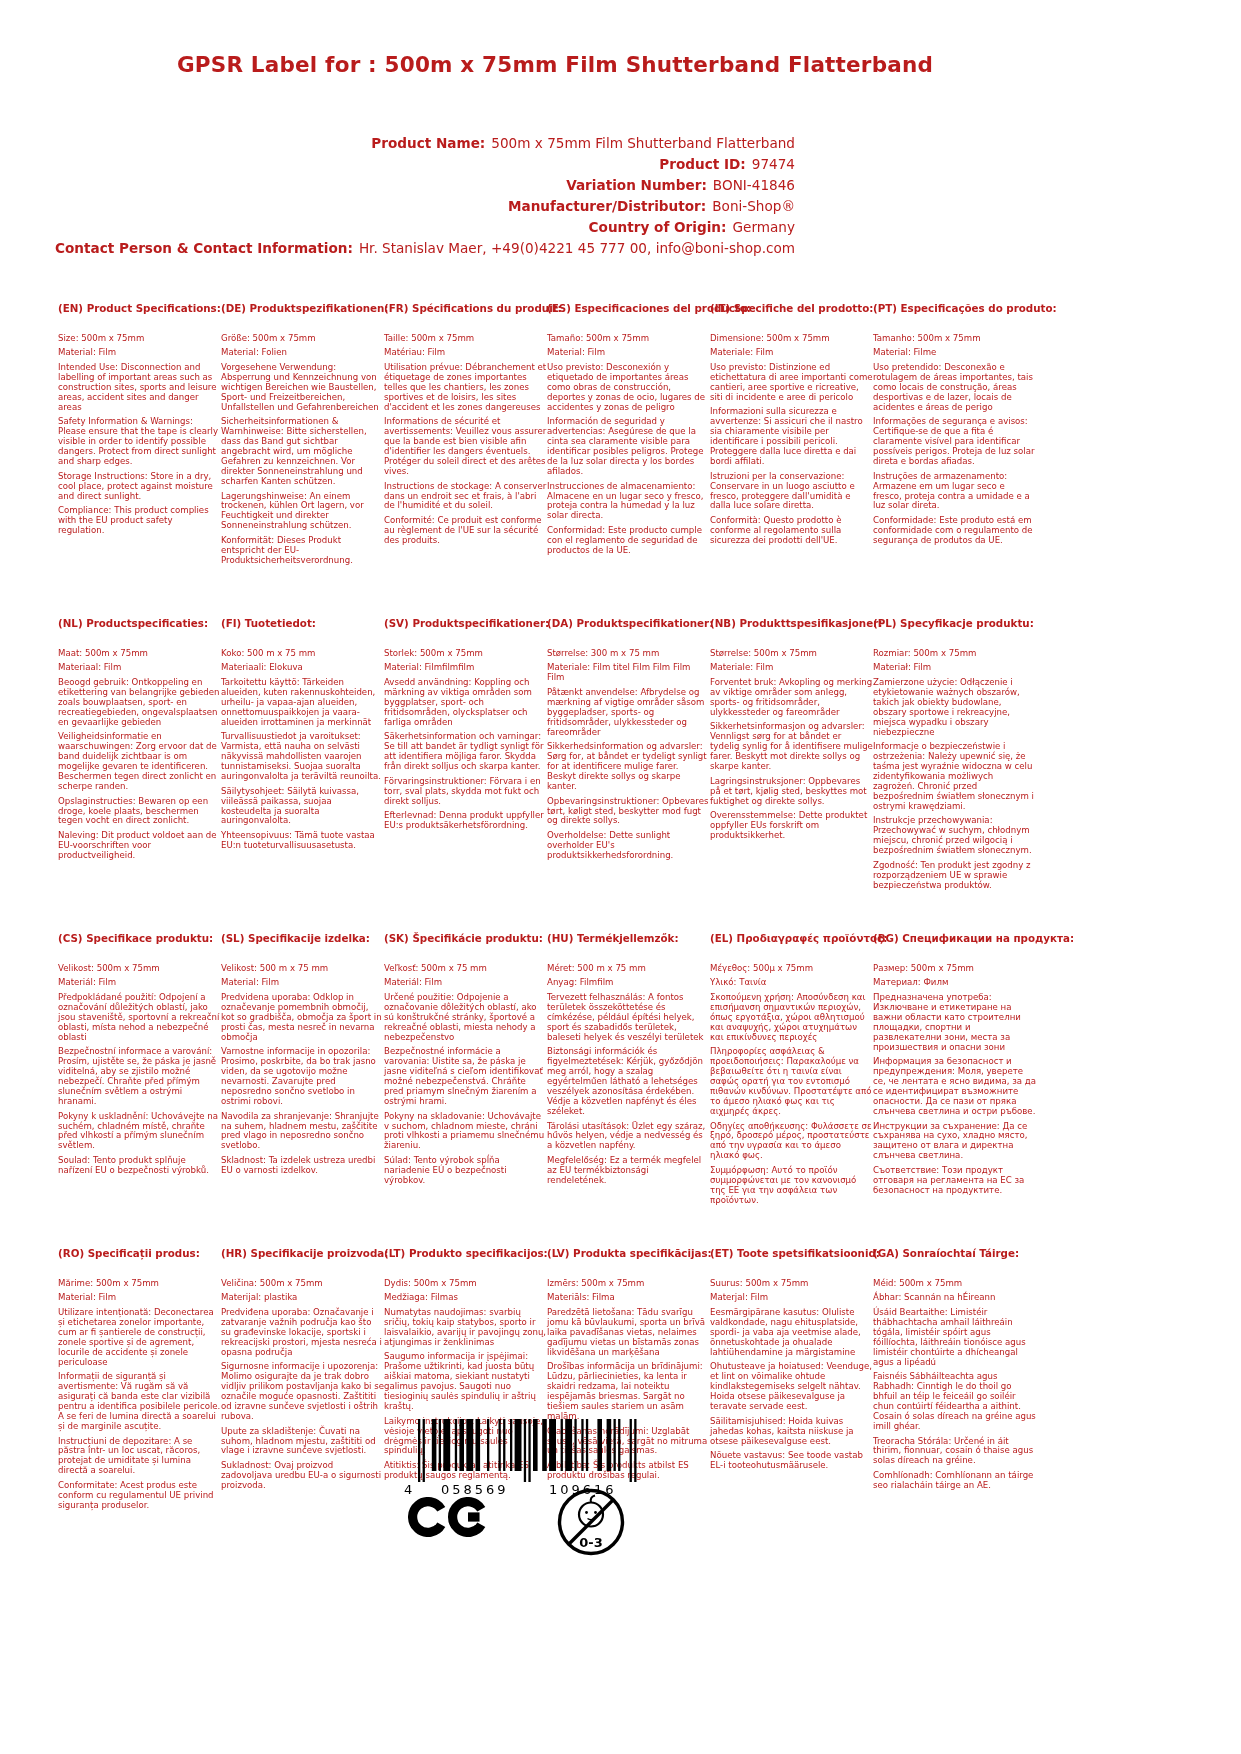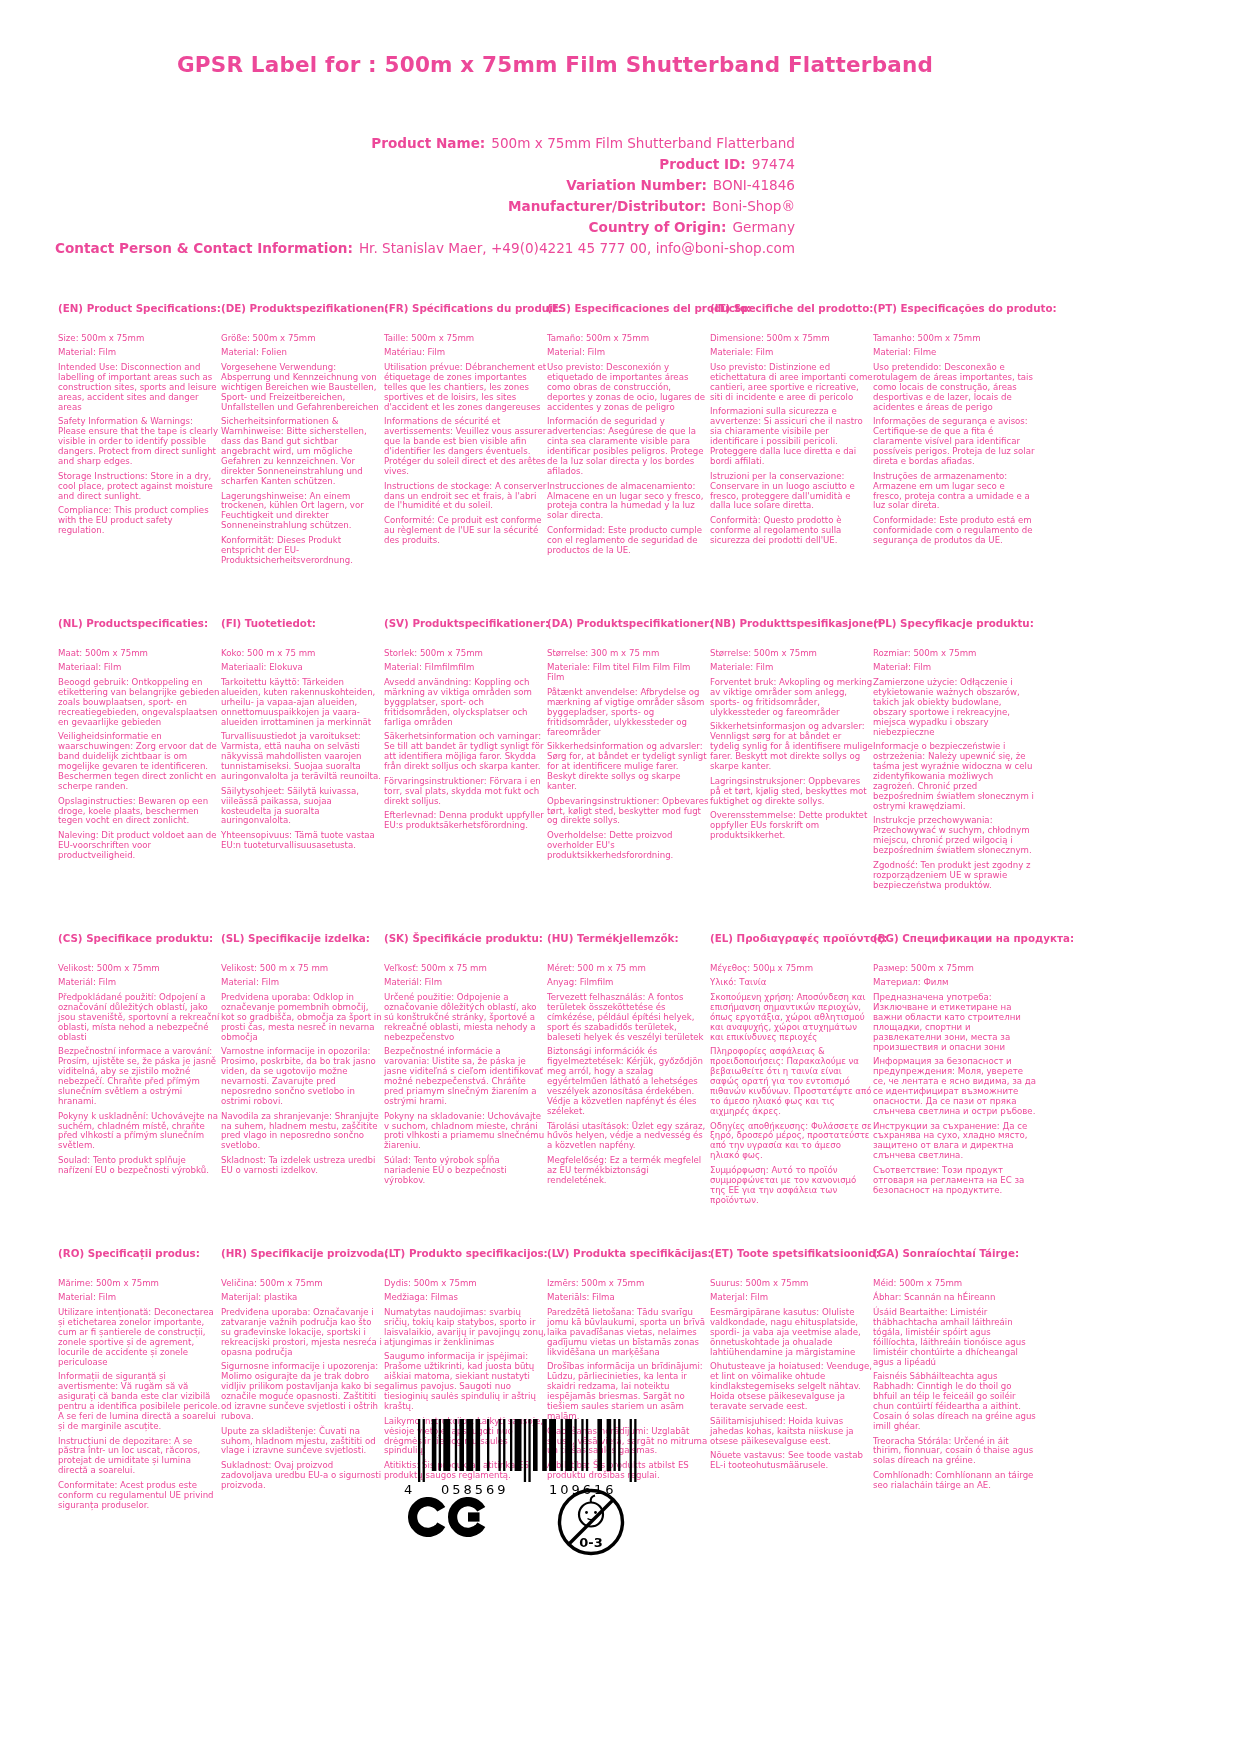--- a/index.html
+++ b/index.html
@@ -1,18 +1,18 @@
 <!DOCTYPE html>
 <html><head>
 <meta charset="utf-8">
 <style>
   * { margin:0; padding:0; box-sizing:border-box; }
   html,body { background:#ffffff; }
   .page {
-    position:relative; width:1241px; height:1754px; background:#ffffff; color:#ec4899;
+    position:relative; width:1241px; height:1754px; background:#ffffff; color:#b91c1c;
     font-family:"DejaVu Sans","Liberation Sans",sans-serif; overflow:hidden;
   }
   .title { position:absolute; top:52px; left:0; width:1110px; text-align:center;
     font-size:21.5px; font-weight:bold; letter-spacing:0.2px; }
   .product-info { position:absolute; left:55px; top:133px; font-size:13.6px; line-height:21px;text-align:right; }
   .pf-label { font-weight:bold; }
   .pf-value { margin-left:6px; }
   .lang-grid { position:absolute; left:58px; top:303px;
     display:grid; grid-template-columns:repeat(6,163px); grid-auto-rows:315px; }
   .lang-block { font-size:8.6px; line-height:1.16; }
@@ -148,21 +148,21 @@
         <p>Efterlevnad: Denna produkt uppfyller EU:s produktsäkerhetsförordning.</p>
       </div>
 
   <div class="lang-block">
     <div class="lang-header">(DA) Produktspecifikationer:</div>
   <p>Størrelse: 300 m x 75 mm</p>
         <p>Materiale: Film titel Film Film Film Film</p>
         <p>Påtænkt anvendelse: Afbrydelse og mærkning af vigtige områder såsom byggepladser, sports- og fritidsområder, ulykkessteder og fareområder</p>
         <p>Sikkerhedsinformation og advarsler: Sørg for, at båndet er tydeligt synligt for at identificere mulige farer. Beskyt direkte sollys og skarpe kanter.</p>
         <p>Opbevaringsinstruktioner: Opbevares tørt, køligt sted, beskytter mod fugt og direkte sollys.</p>
-        <p>Overholdelse: Dette proizvod overholder EU's produktsikkerhedsforordning.</p>
+        <p>Overholdelse: Dette sunlight overholder EU's produktsikkerhedsforordning.</p>
       </div>
 
   <div class="lang-block">
     <div class="lang-header">(NB) Produkttspesifikasjoner:</div>
   <p>Størrelse: 500m x 75mm</p>
         <p>Materiale: Film</p>
         <p>Forventet bruk: Avkopling og merking av viktige områder som anlegg, sports- og fritidsområder, ulykkessteder og fareområder</p>
         <p>Sikkerhetsinformasjon og advarsler: Vennligst sørg for at båndet er tydelig synlig for å identifisere mulige farer. Beskytt mot direkte sollys og skarpe kanter.</p>
         <p>Lagringsinstruksjoner: Oppbevares på et tørt, kjølig sted, beskyttes mot fuktighet og direkte sollys.</p>
         <p>Overensstemmelse: Dette produktet oppfyller EUs forskrift om produktsikkerhet.</p>

